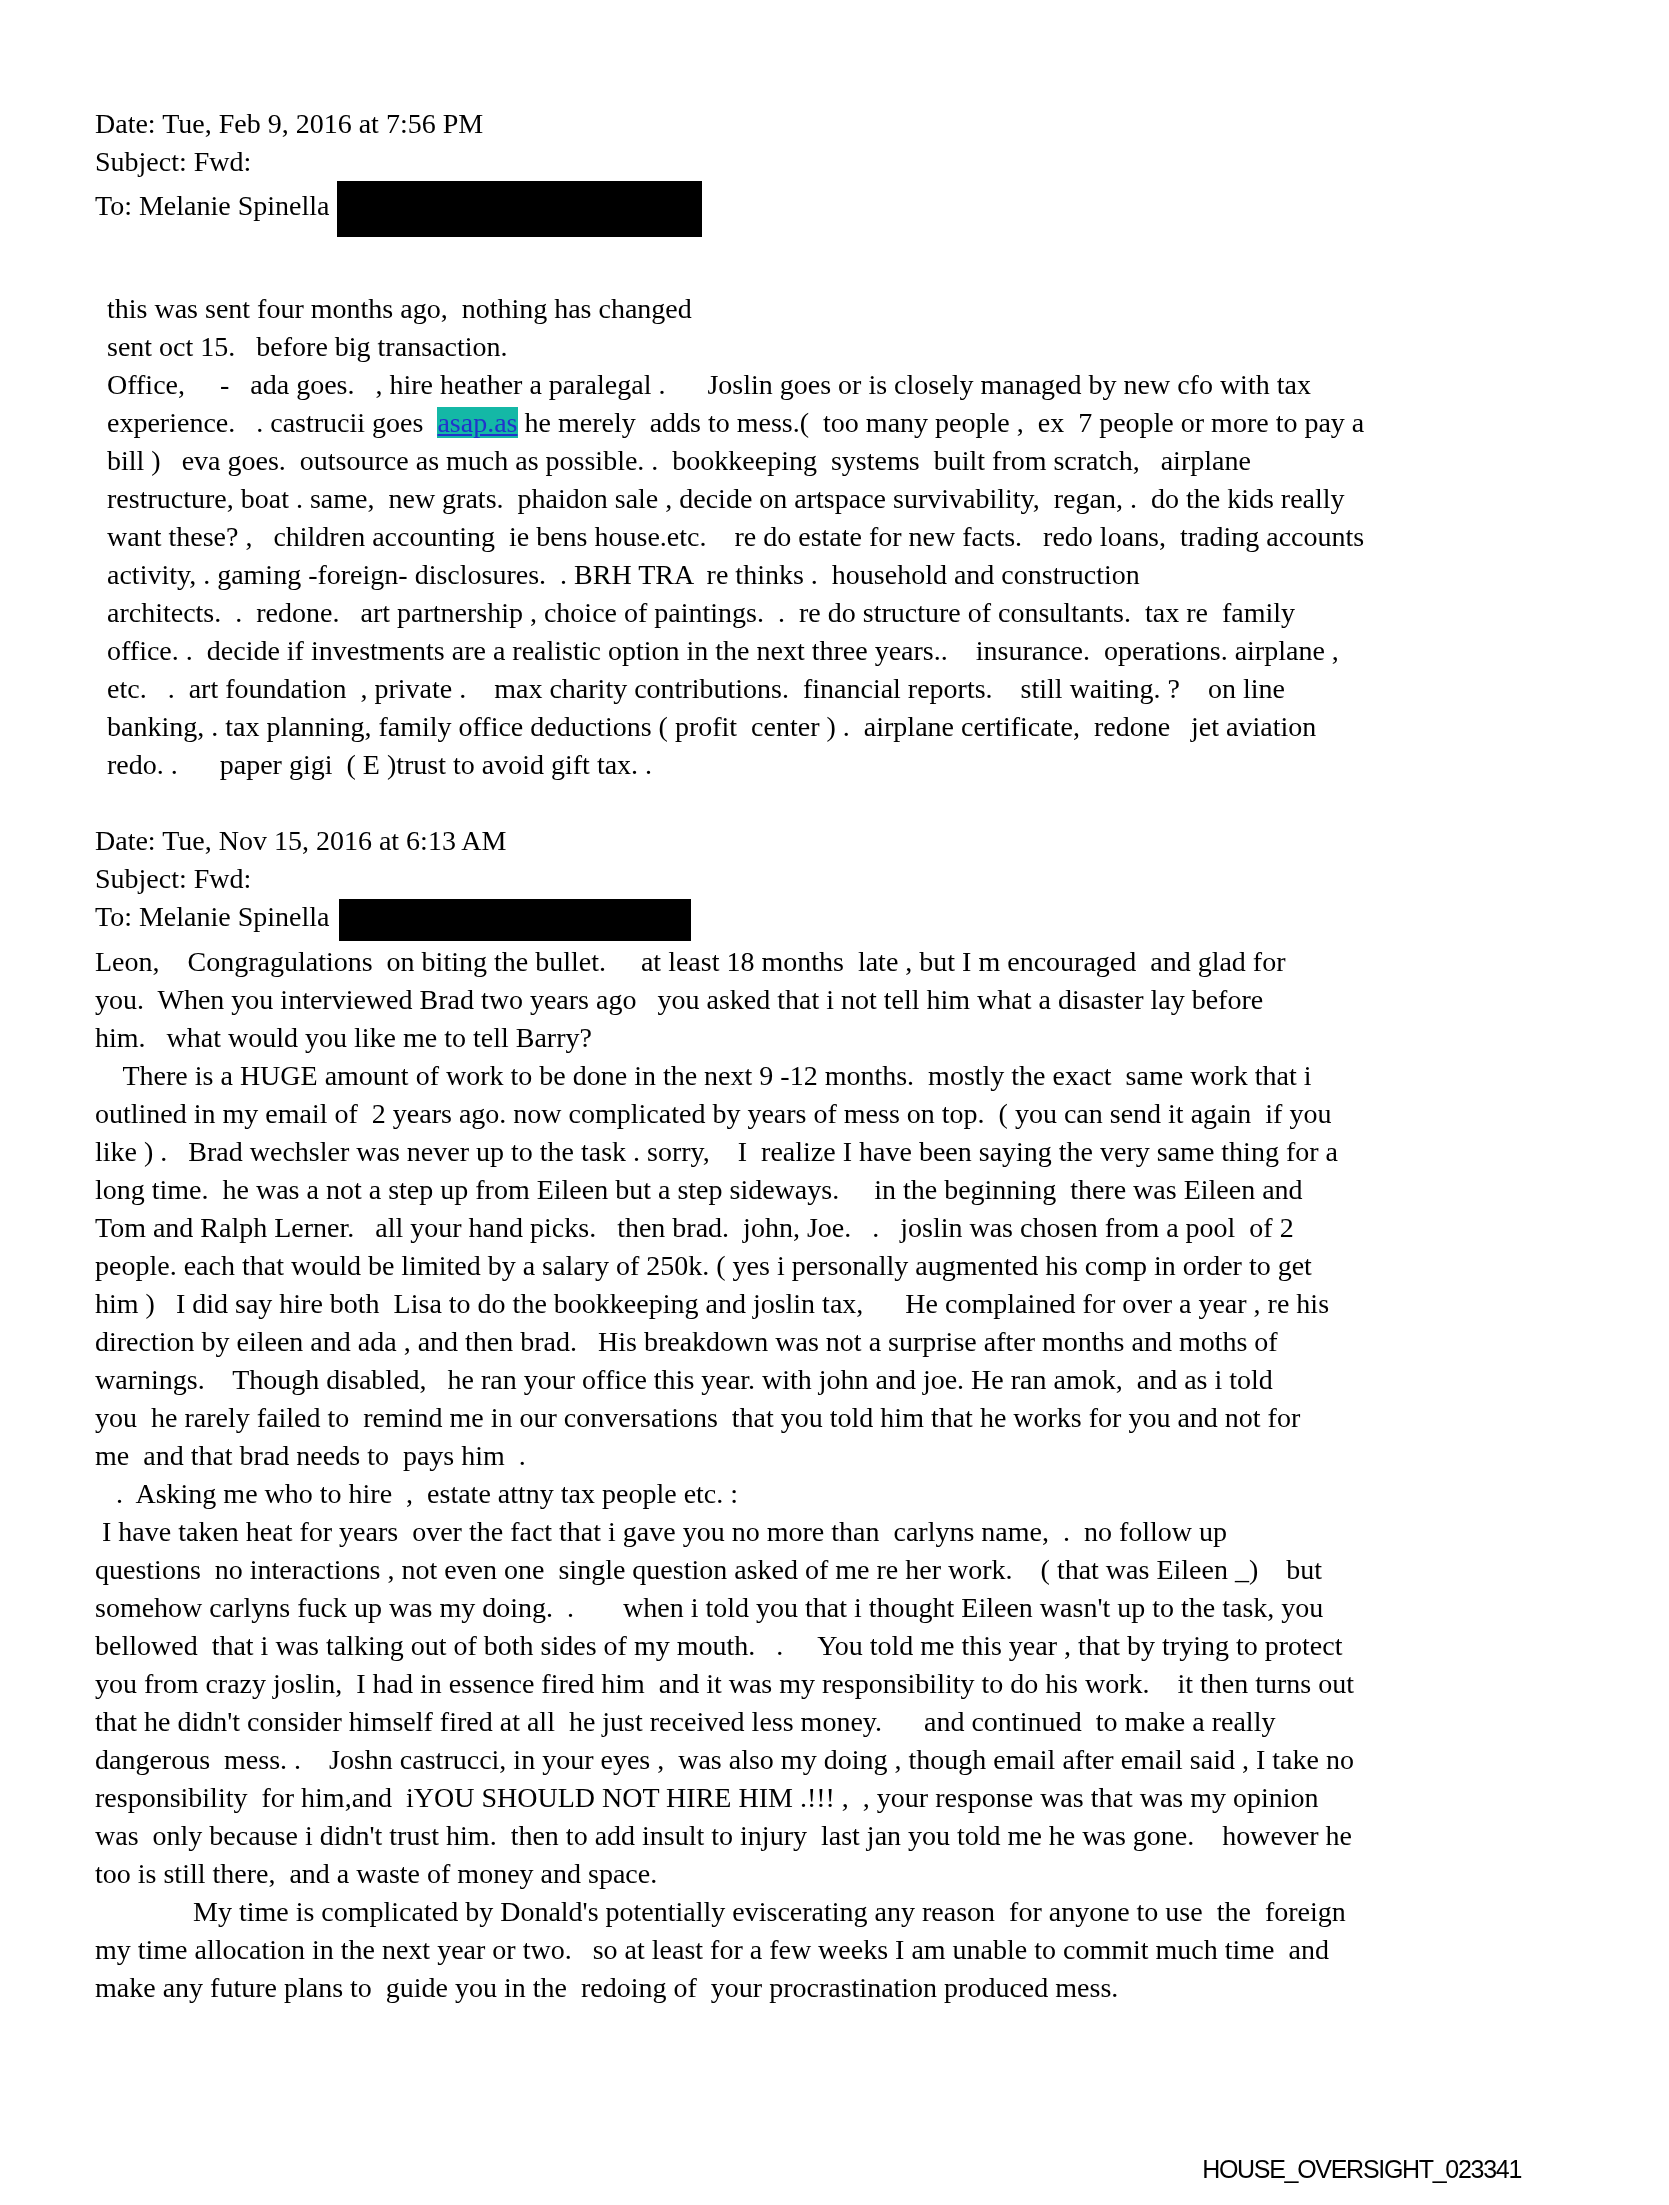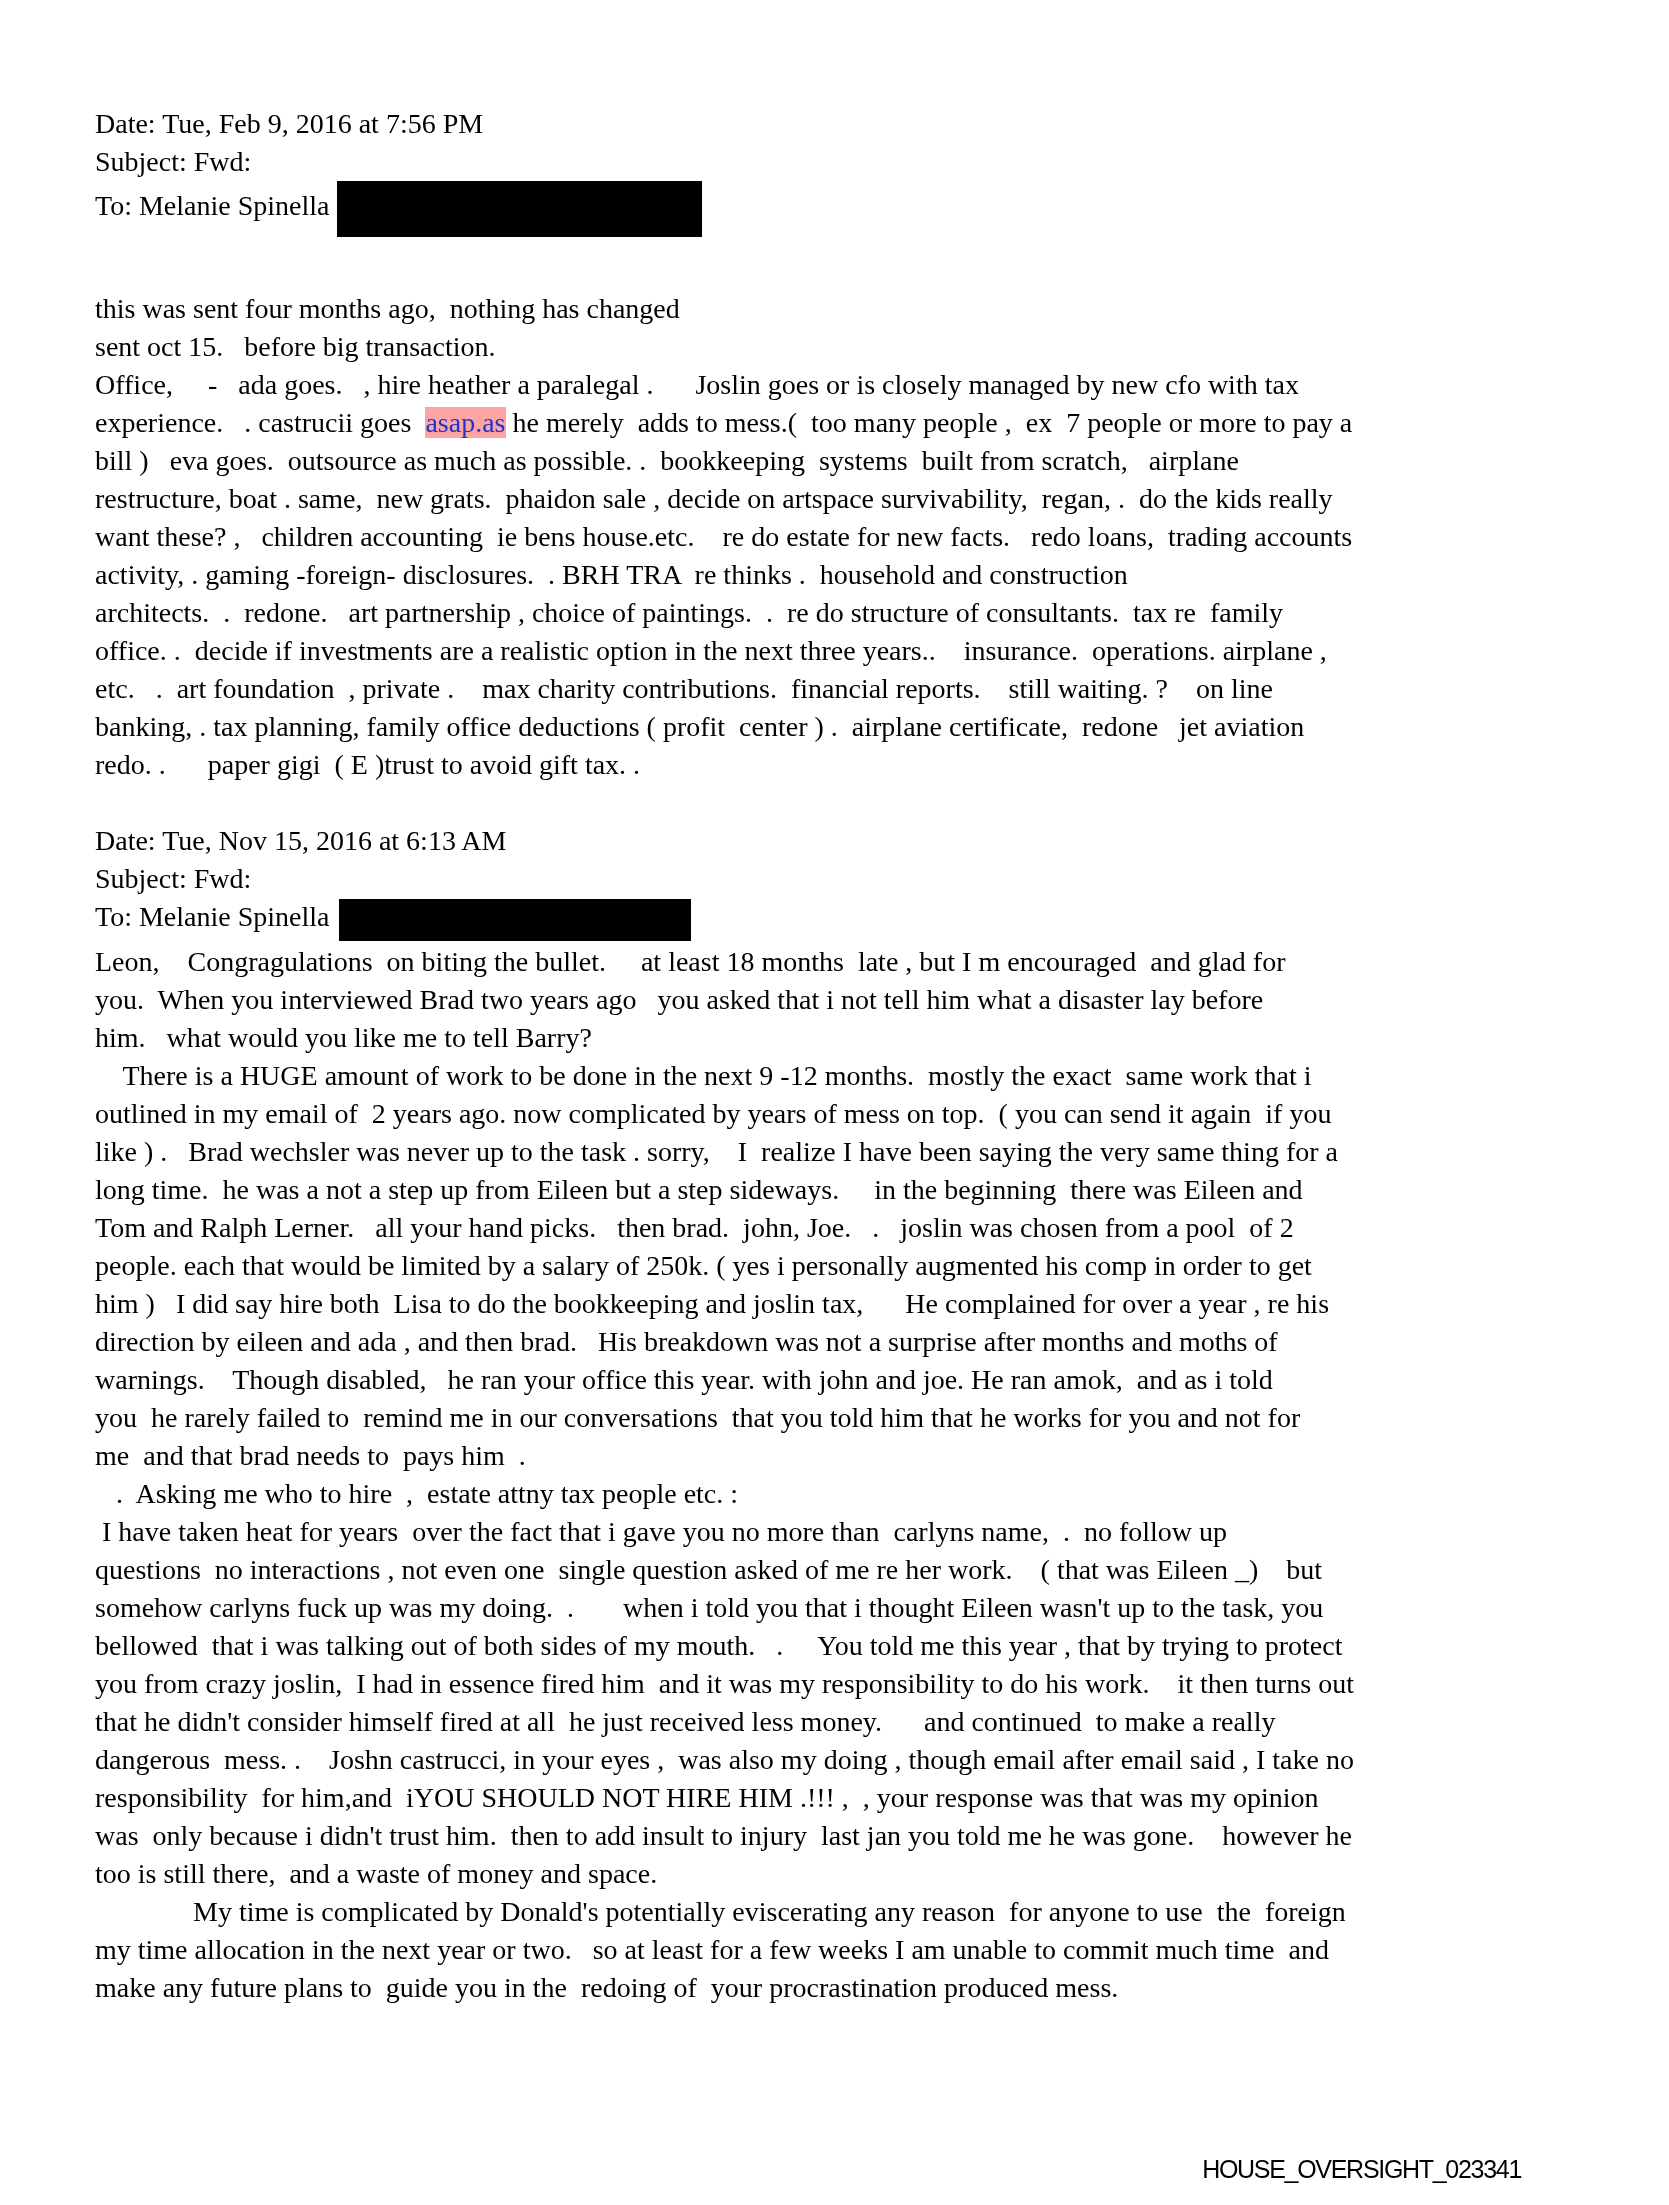--- a/index.html
+++ b/index.html
@@ -12,34 +12,35 @@
     font-family: "Liberation Serif", "DejaVu Serif", serif;
     overflow: hidden;
   }
   .block { position: absolute; left: 95px; }
   .line {
     white-space: pre;
     font-size: 28px;
     line-height: 38px;
   }
   #email1-header { top: 105px; }
-  #email1-body   { top: 290px; }
+  #email1-body   { top: 290px; margin-left: 12px; }
   #email2-header { top: 822px; }
   #email2-body   { top: 943px; }
   #email2-body .line { line-height: 38px; }
   .redaction {
     display: inline-block;
     background: #000000;
     vertical-align: middle;
   }
   .redaction.r1 { width: 365px; height: 56px; margin-left: 7.9px; }
   .redaction.r2 { width: 352px; height: 42px; margin-left: 9.2px; }
   .doclink {
     color: #2233cc;
-    background: #fca5a5;
+    text-decoration: underline;
+    background: #14b8a6;
     cursor: pointer;
   }
   #bates {
     position: absolute;
     top: 2155px;
     right: 21px;
     font-family: "Liberation Sans", "DejaVu Sans", sans-serif;
     font-size: 25px;
     letter-spacing: -1.3px;
     color: #000000;

